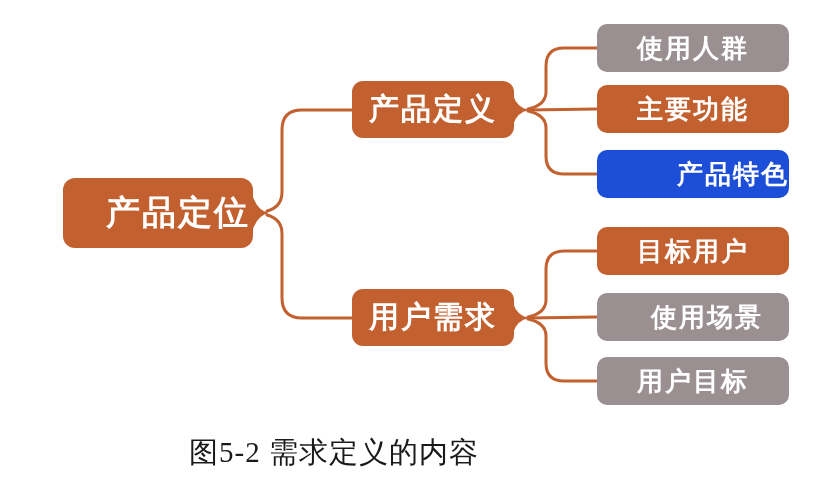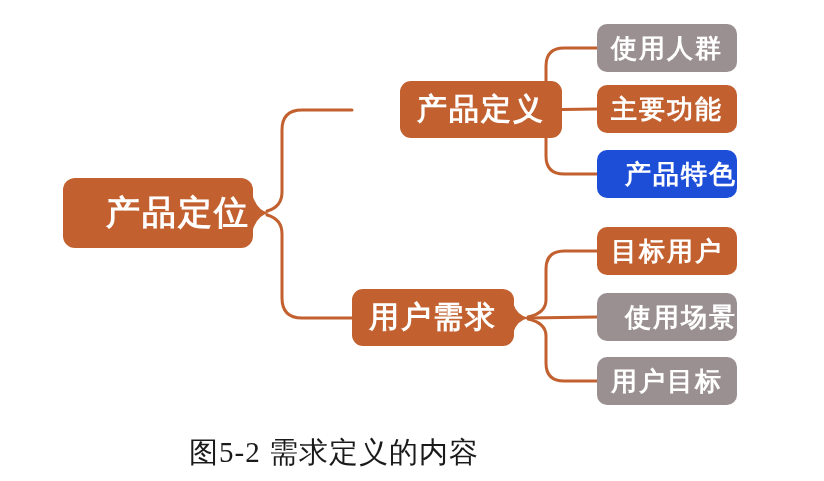--- a/index.html
+++ b/index.html
@@ -52,25 +52,25 @@
     font-size: 34px;
     padding-left: 40px;
   }
   .node-branch {
     left: 352px;
     width: 162px;
     height: 57px;
     border-radius: 11px;
     font-size: 30px;
   }
-  .node-branch-1 { top: 81px; margin-left: 48px; }
+  .node-branch-1 { top: 81px; }
   .node-branch-2 { top: 289px; }
   .node-leaf {
     left: 597px;
-    width: 140px;
+    width: 192px;
     height: 48px;
     border-radius: 10px;
     font-size: 26px;
   }
   .node-leaf-1 { top: 24px; }
   .node-leaf-2 { top: 85px; }
   .node-leaf-3 { top: 150px; }
   .node-leaf-4 { top: 227px; }
   .node-leaf-5 { top: 293px; padding-left: 28px; }
   .node-leaf-6 { top: 357px; }

